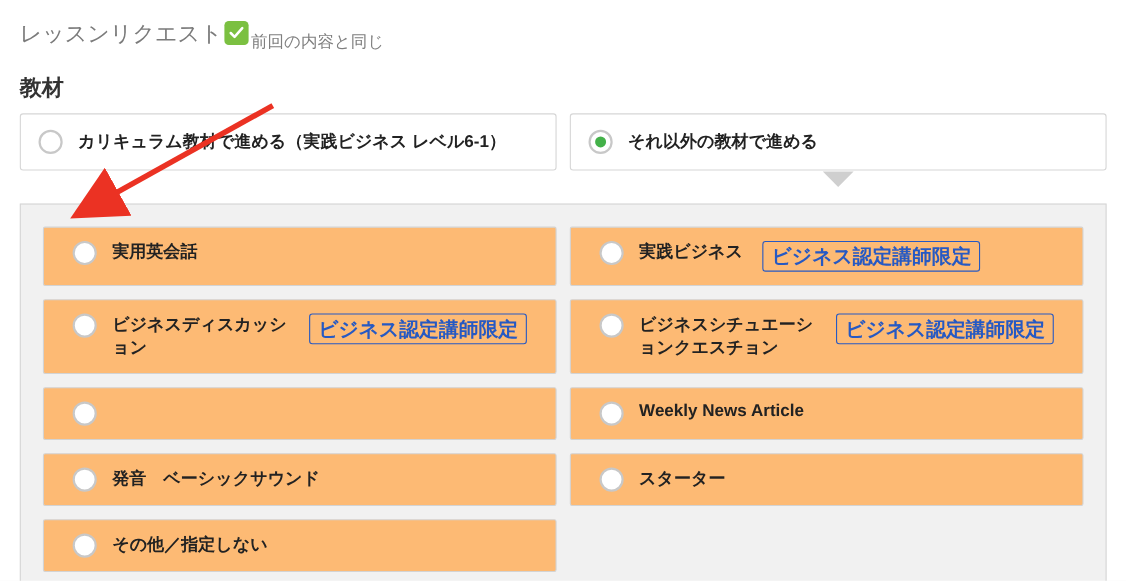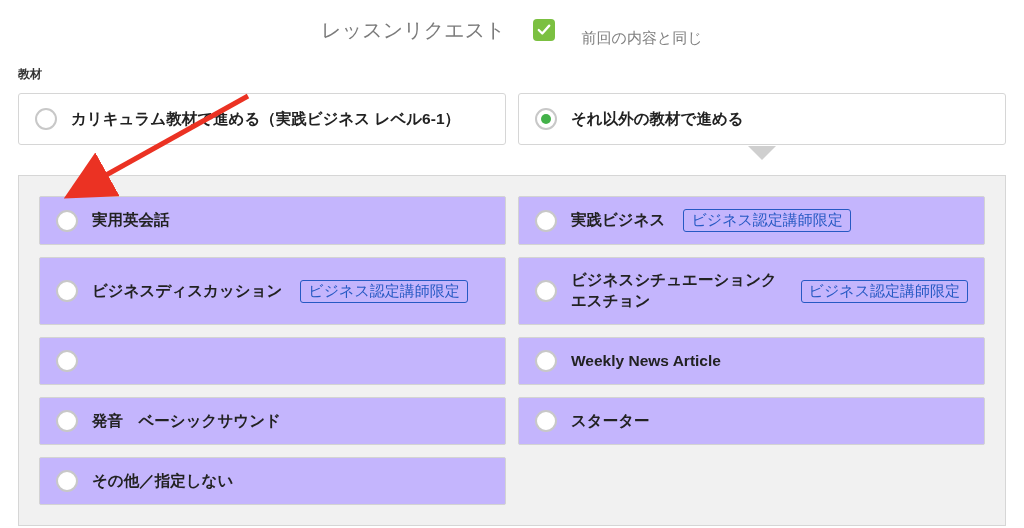--- a/index.html
+++ b/index.html
@@ -9,23 +9,22 @@
       background: #ffffff;
       font-family: -apple-system, "Hiragino Sans", "Hiragino Kaku Gothic ProN", Meiryo, sans-serif;
       color: #333;
       position: relative;
       padding: 12px 18px;
       font-size: 15px;
     }
     .header-row {
       display: flex;
       align-items: center;
-      gap: 27px;
+      gap: 2px;
       margin-bottom: 18px;
-      justify-content: center;
     }
     .header-title {
       font-size: 20px;
       color: #7b7b7b;
       font-weight: 400;
     }
     .chk {
       width: 22px;
       height: 22px;
       background: #7bc041;
@@ -34,21 +33,21 @@
       align-items: center;
       justify-content: center;
     }
     .chk svg { width: 14px; height: 14px; }
     .chk-label {
       color: #7f7f7f;
       font-size: 15px;
       margin-top: 17px;
     }
     .section-label {
-      font-size: 12px;
+      font-size: 20px;
       font-weight: 700;
       margin-bottom: 10px;
     }
     .top-row {
       display: flex;
       gap: 12px;
     }
     .option-card {
       flex: 1;
       border: 1px solid #d6d6d6;
@@ -99,43 +98,43 @@
       border: 1px solid #d6d6d6;
       border-top: 1px solid #d6d6d6;
       padding: 20px;
     }
     .grid {
       display: grid;
       grid-template-columns: 1fr 1fr;
       gap: 12px;
     }
     .cell {
-      background: #c4b5fd;
+      background: #fdba74;
       border: 1px solid #d3d3d3;
       border-radius: 2px;
-      padding: 12px 16px;
-      display: flex;
-      align-items: center;
+      padding: 12px 26px;
+      display: flex;
+      align-items: flex-start;
       gap: 14px;
       min-height: 48px;
     }
     .cell-label {
       font-size: 15.5px;
       font-weight: 700;
       color: #222;
     }
     .badge {
-      font-size: 15px;
+      font-size: 18px;
       color: #2659c3;
       border: 1px solid #2659c3;
       padding: 1px 7px;
       border-radius: 3px;
       margin-left: 4px;
       white-space: nowrap;
-      font-weight: 400;
+      font-weight: 700;
     }
     .arrow-layer {
       position: absolute;
       left: 0;
       top: 0;
       width: 1024px;
       height: 528px;
       pointer-events: none;
     }
   </style>

